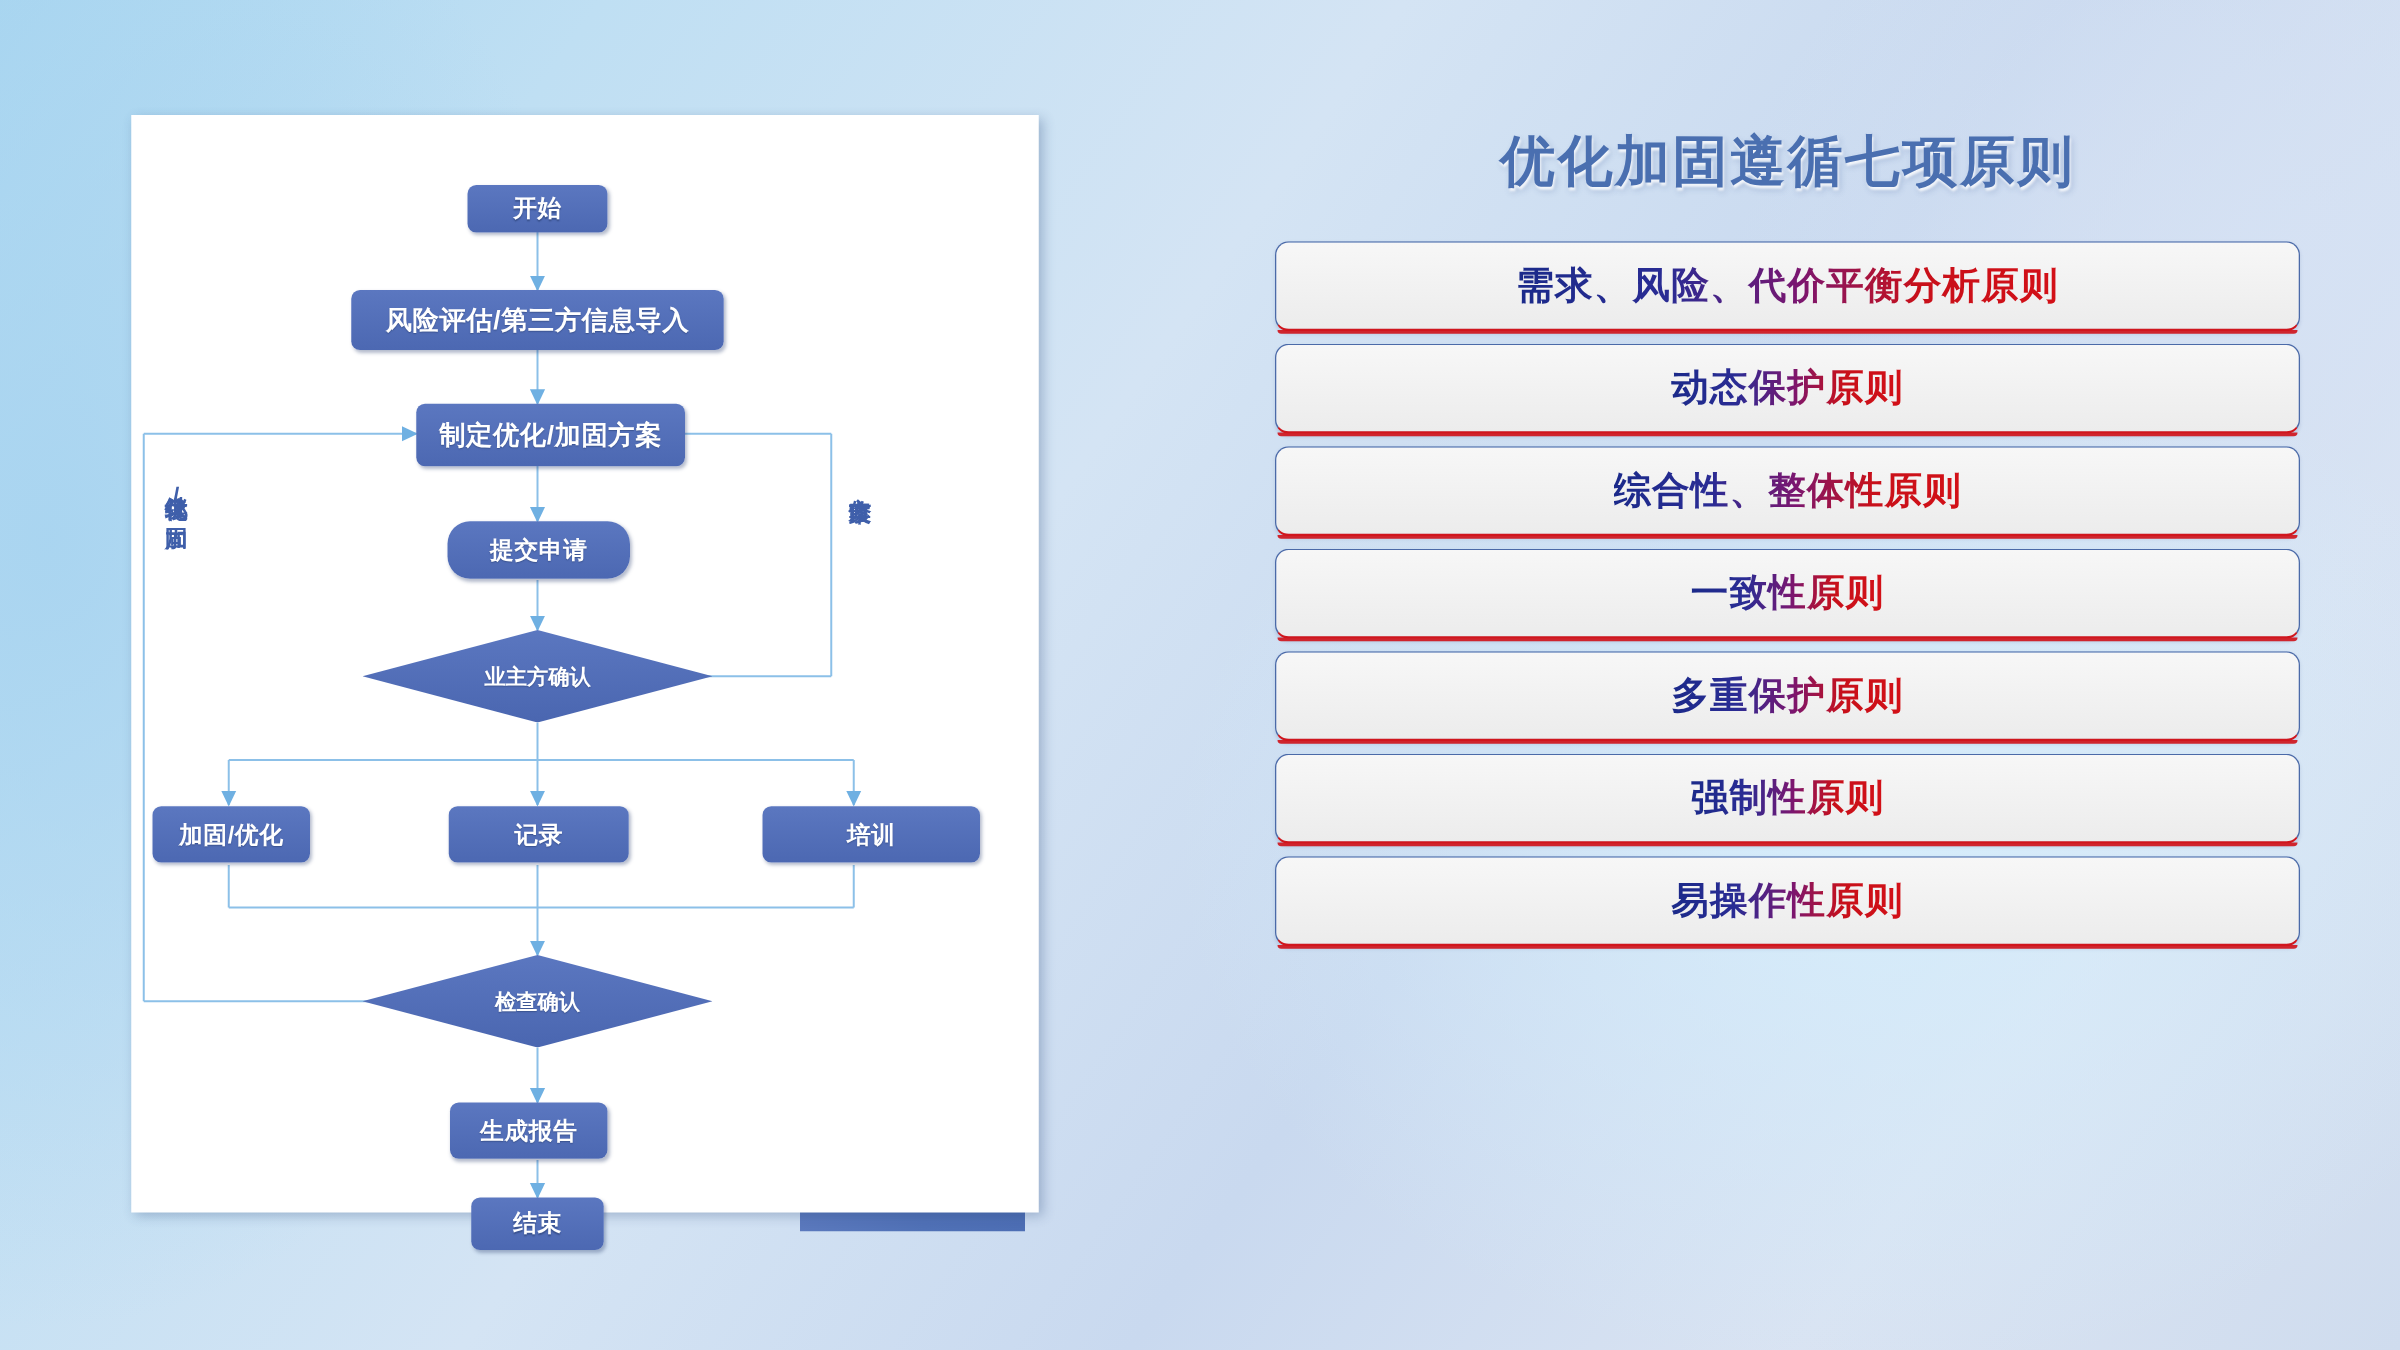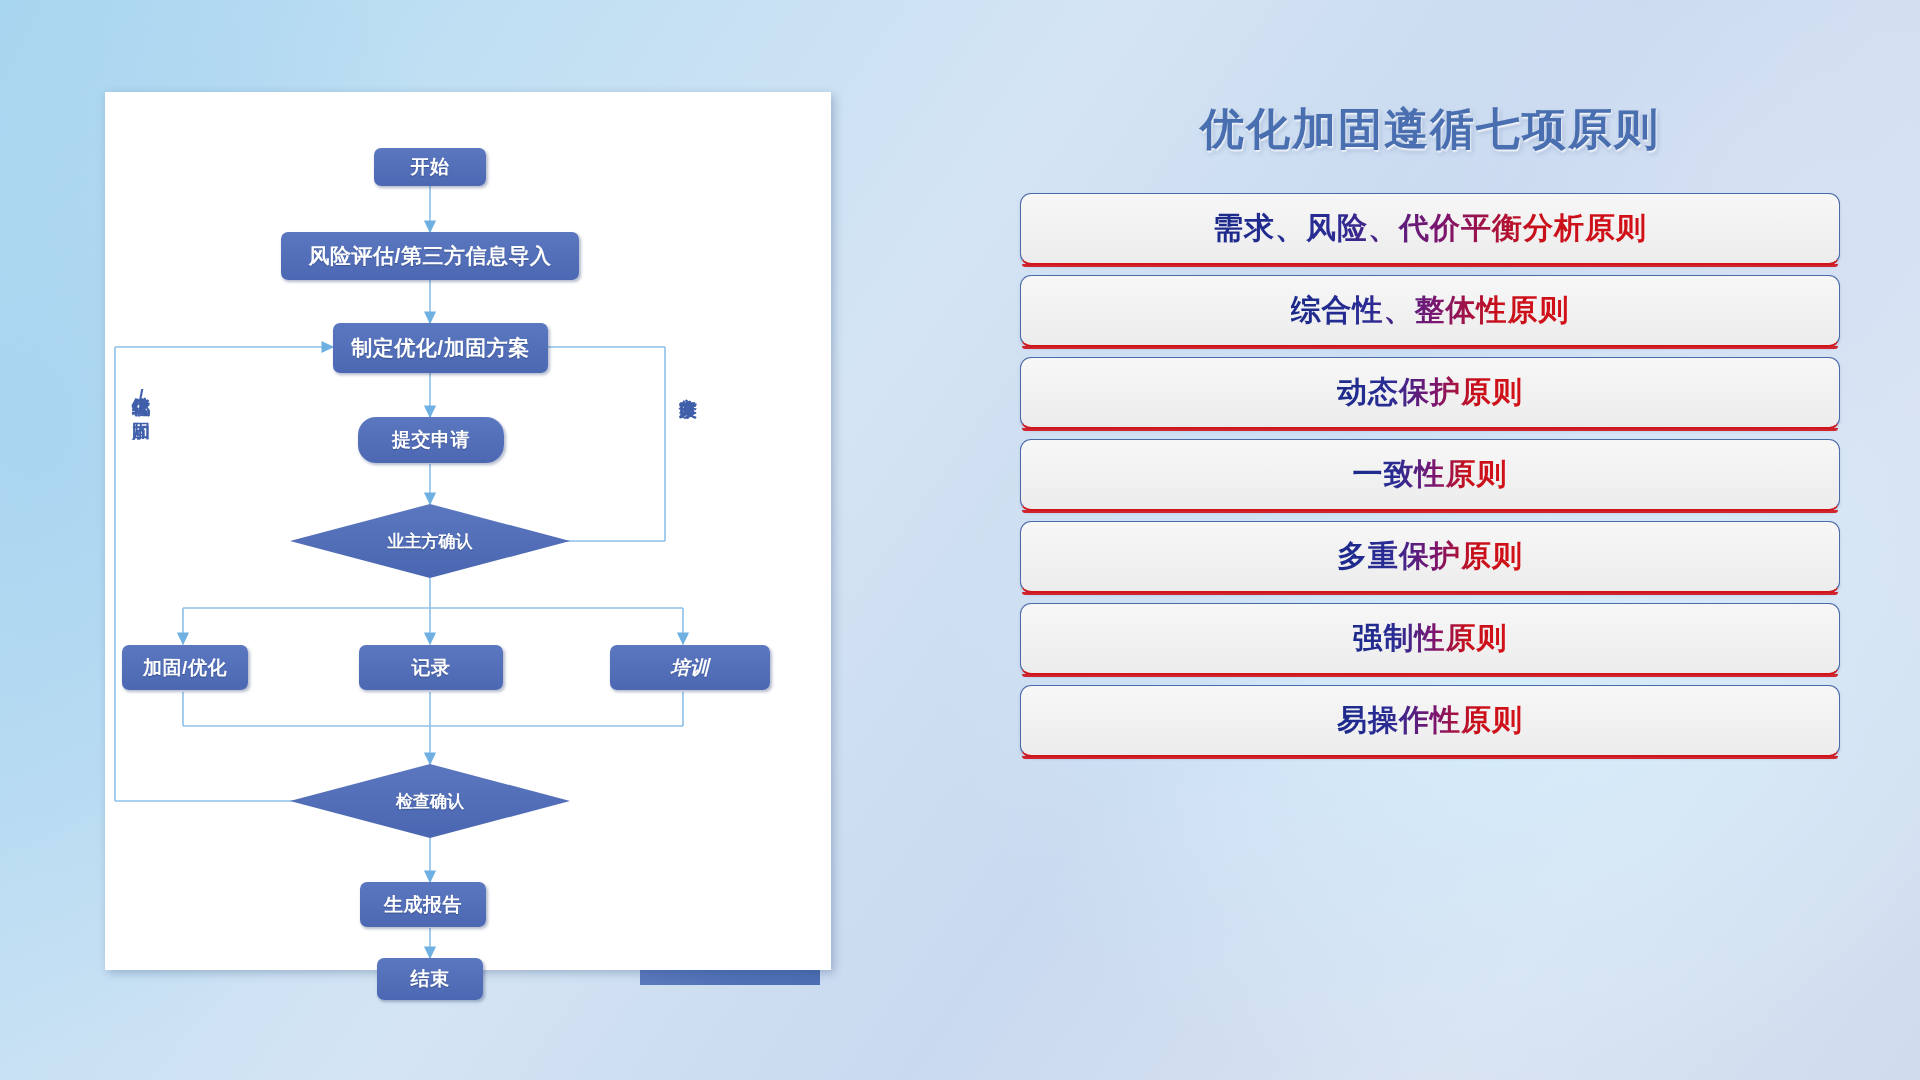--- a/index.html
+++ b/index.html
@@ -234,21 +234,21 @@
     </div>
 
     <div class="node small" style="left:17px;  top:553px; width:126px; height:45px;">
       <span>加固/优化</span>
     </div>
 
     <div class="node small" style="left:254px; top:553px; width:144px; height:45px;">
       <span>记录</span>
     </div>
 
-    <div class="node small" style="left:505px; top:553px; width:160px; height:45px;font-style:italic;">
+    <div class="node small" style="left:505px; top:553px; width:174px; height:45px;">
       <span>培训</span>
     </div>
 
     <div class="diamond-wrap" style="left:185px; top:672px; width:280px; height:74px;">
       <div class="diamond-shape"></div>
       <span class="diamond-label">检查确认</span>
     </div>
 
     <div class="node small" style="left:255px; top:790px; width:126px; height:45px;font-family:Liberation Serif, serif;">
       <span>生成报告</span>
@@ -268,28 +268,28 @@
 
     <div id="panel-title">优化加固遵循七项原则</div>
 
     <div class="principle-list">
 
       <div class="principle-item">
         <span class="principle-text">需求、风险、代价平衡分析原则</span>
       </div>
 
       <div class="principle-item">
+        <span class="principle-text">动态保护原则</span>
+      </div>
+
+      <div class="principle-item">
         <span class="principle-text">综合性、整体性原则</span>
       </div>
 
       <div class="principle-item">
-        <span class="principle-text">动态保护原则</span>
-      </div>
-
-      <div class="principle-item">
         <span class="principle-text">一致性原则</span>
       </div>
 
       <div class="principle-item">
         <span class="principle-text">多重保护原则</span>
       </div>
 
       <div class="principle-item">
         <span class="principle-text">强制性原则</span>
       </div>

